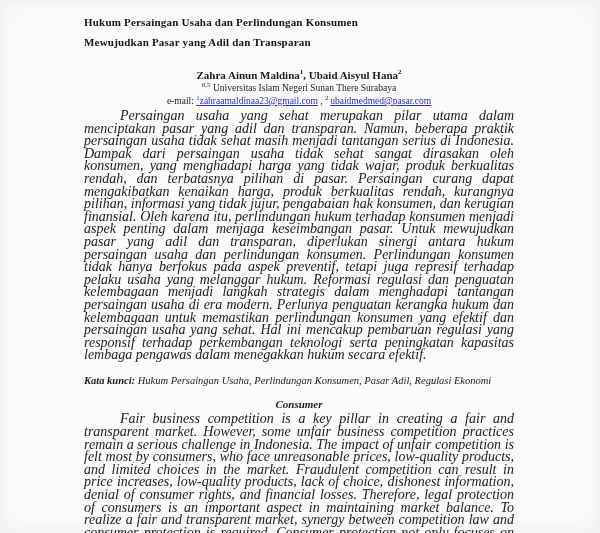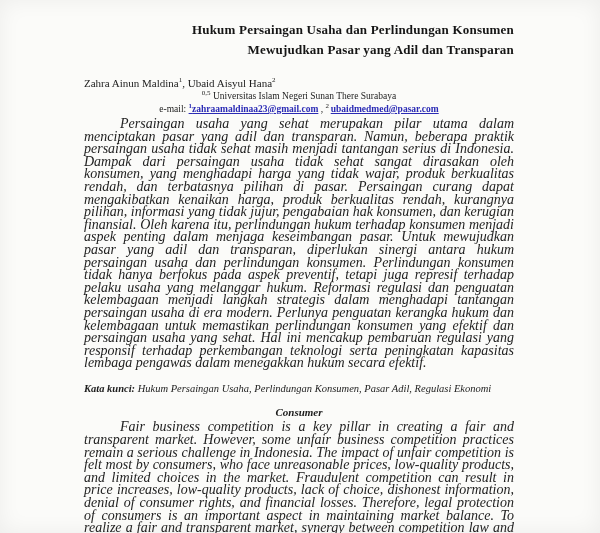--- a/index.html
+++ b/index.html
@@ -20,32 +20,32 @@
     color: #1c1c1c;
     overflow: hidden;
   }
   .content {
     position: absolute;
     left: 84px;
     top: 0;
     width: 430px;
   }
   .title {
-    margin-top: 20px;
-    text-align: right;
+    margin-top: 12px;
+    text-align: left;
     font-weight: bold;
-    font-size: 13px;
+    font-size: 11px;
     line-height: 20px;
     letter-spacing: 0.2px;
     color: #151515;
   }
   .authors {
     margin-top: 17px;
-    text-align: left;
-    font-weight: normal;
+    text-align: center;
+    font-weight: bold;
     font-size: 11px;
     line-height: 12px;
   }
   .authors sup, .affiliation sup, .email sup {
     font-size: 7px;
     line-height: 0;
   }
   .affiliation {
     text-align: center;
     font-size: 9.5px;
@@ -54,21 +54,20 @@
   }
   .email {
     text-align: center;
     font-size: 9.5px;
     line-height: 12px;
     margin-top: 1px;
   }
   .email a {
     text-decoration: underline;
     cursor: pointer;
-    font-weight: bold;
   }
   .section-heading {
     margin-top: 23px;
     text-align: center;
     font-weight: bold;
     font-style: italic;
     font-size: 11px;
     line-height: 12px;
   }
   .section-heading.second {

